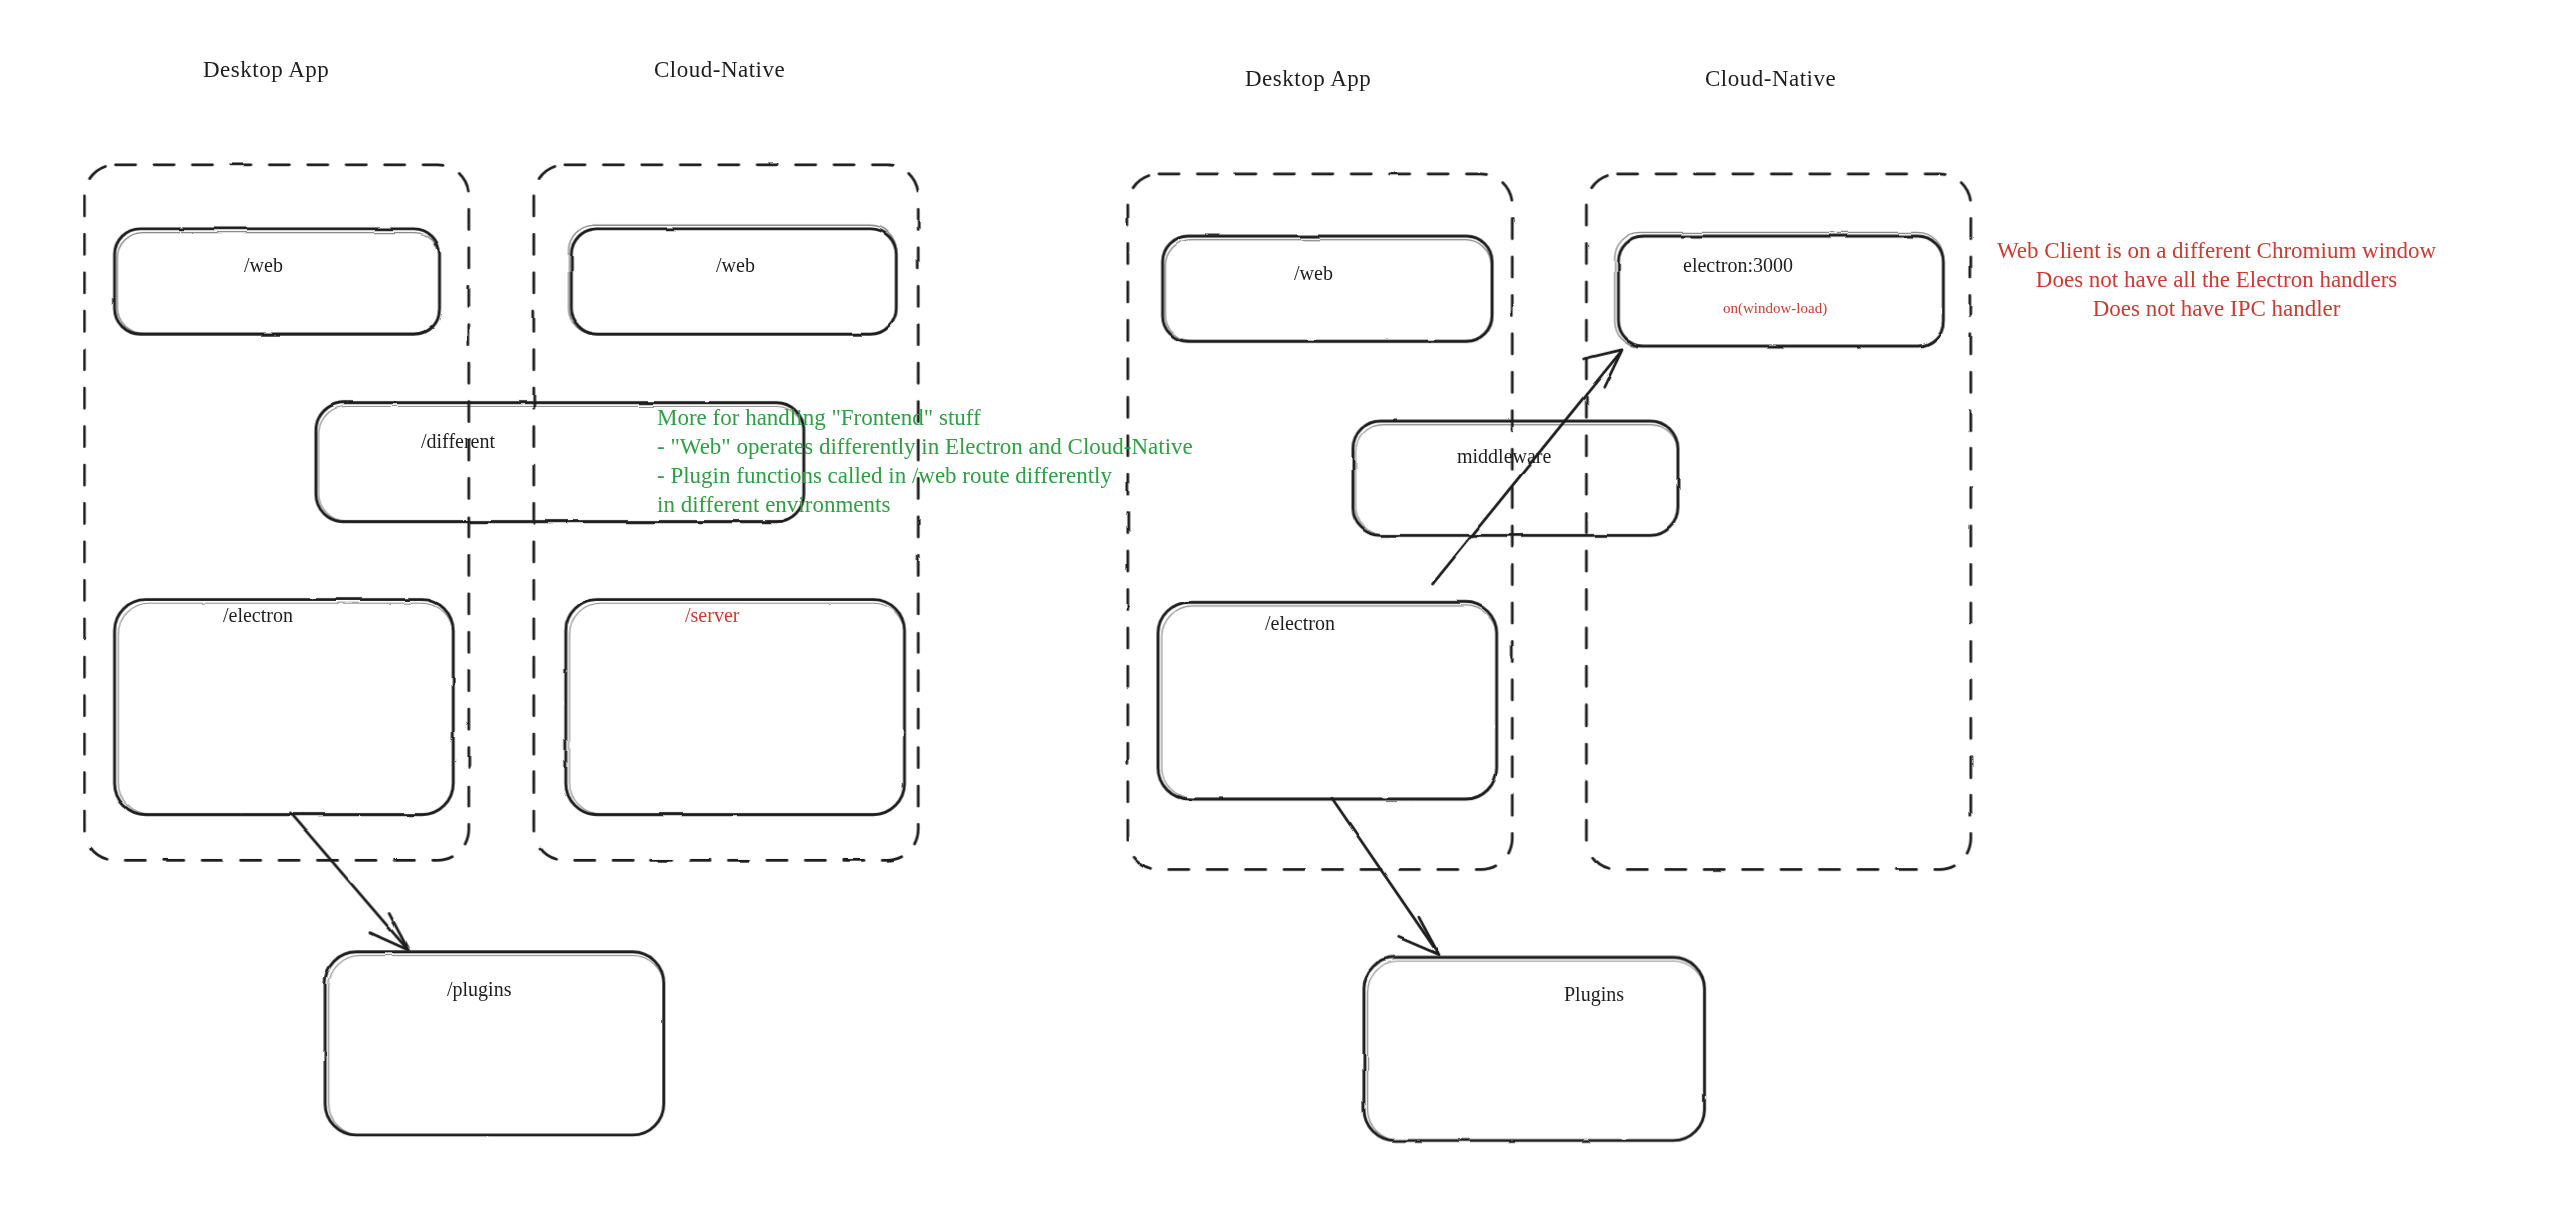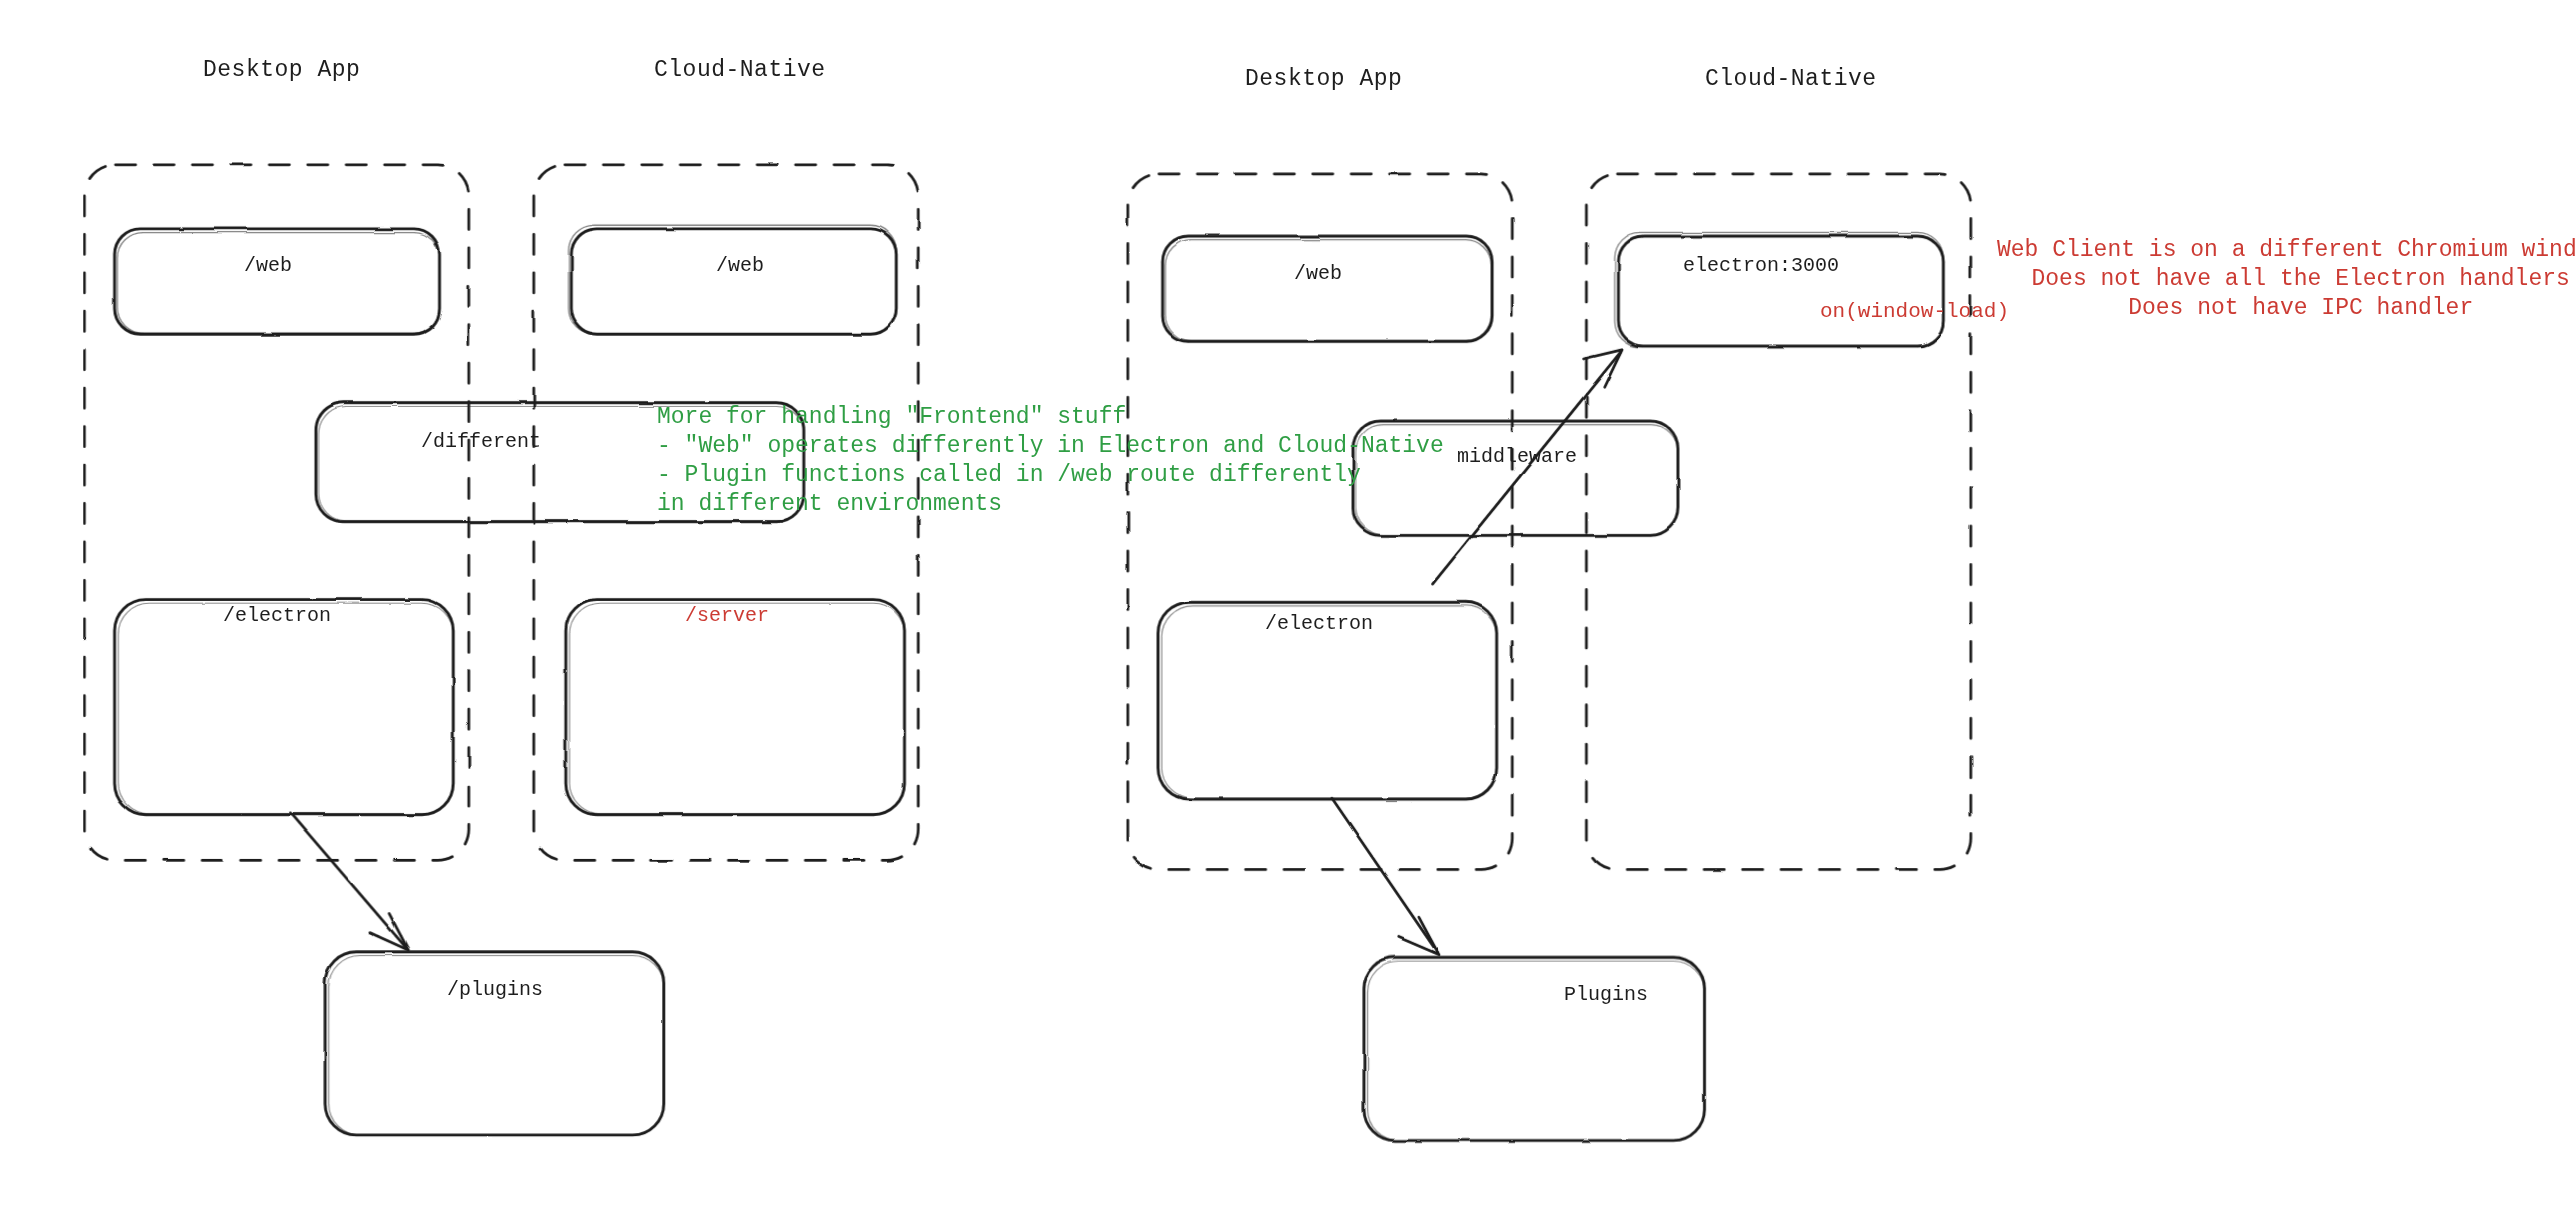--- a/index.html
+++ b/index.html
@@ -4,21 +4,21 @@
 <title>Architecture Diagram</title>
 <style>
   html,body{margin:0;padding:0;background:#ffffff;}
   body{
     width:2576px;height:1232px;position:relative;overflow:hidden;
     font-family:"DejaVu Sans","Liberation Sans",sans-serif;
   }
   #canvas{position:absolute;inset:0;width:2576px;height:1232px;}
   .lbl{
     position:absolute;white-space:pre;
-    font-family:Liberation Mono, monospace;
+    font-family:Liberation Serif, serif;
     color:#1e1e1e;pointer-events:none;
   }
   .grp-title{font-size:23px;letter-spacing:0.5px;}
   .box-label{font-size:20px;}
   .note{
     font-size:23px;line-height:29px;white-space:pre;
   }
   .note.green{color:#2f9e44;}
   .note.red{color:#cc3b33;text-align:center;}
   .red-text{color:#cc3b33;}
@@ -140,21 +140,21 @@
 <div class="lbl note green" style="left:657px;top:403px;">More for handling "Frontend" stuff
 - "Web" operates differently in Electron and Cloud-Native
 - Plugin functions called in /web route differently
 in different environments</div>
 
 <div class="lbl grp-title" style="left:1245px;top:66px;">Desktop App</div>
 <div class="lbl grp-title" style="left:1705px;top:66px;">Cloud-Native</div>
 
 <div class="lbl box-label" style="left:1294px;top:262px;">/web</div>
 <div class="lbl box-label" style="left:1683px;top:254px;">electron:3000</div>
-<div class="lbl box-label red-text" style="left:1820px;top:300px;font-size:21px;">on(window-load)</div>
+<div class="lbl box-label red-text" style="left:1723px;top:300px;font-size:15px;">on(window-load)</div>
 <div class="lbl box-label" style="left:1457px;top:445px;">middleware</div>
 <div class="lbl box-label" style="left:1265px;top:612px;">/electron</div>
 <div class="lbl box-label" style="left:1564px;top:983px;">Plugins</div>
 
 <div class="lbl note red" style="left:1997px;top:236px;">Web Client is on a different Chromium window
 Does not have all the Electron handlers
 Does not have IPC handler</div>
 
 
 </body></html>

